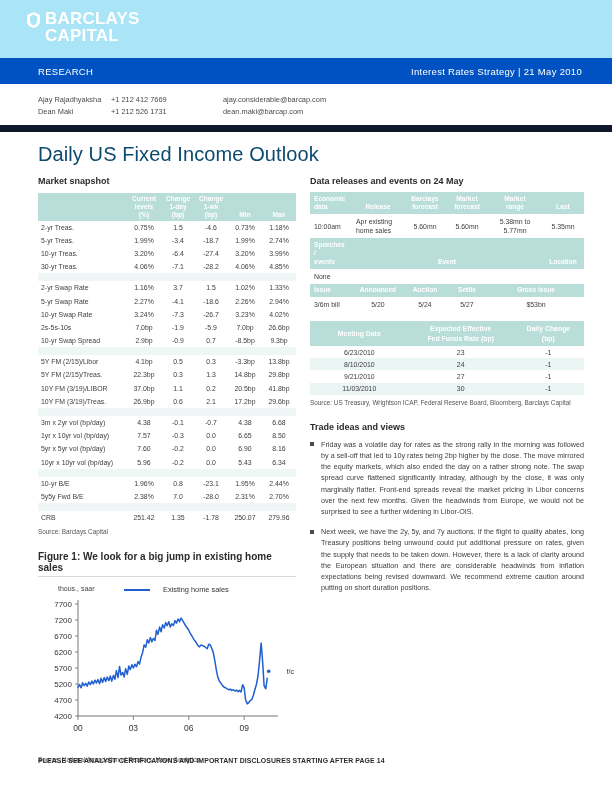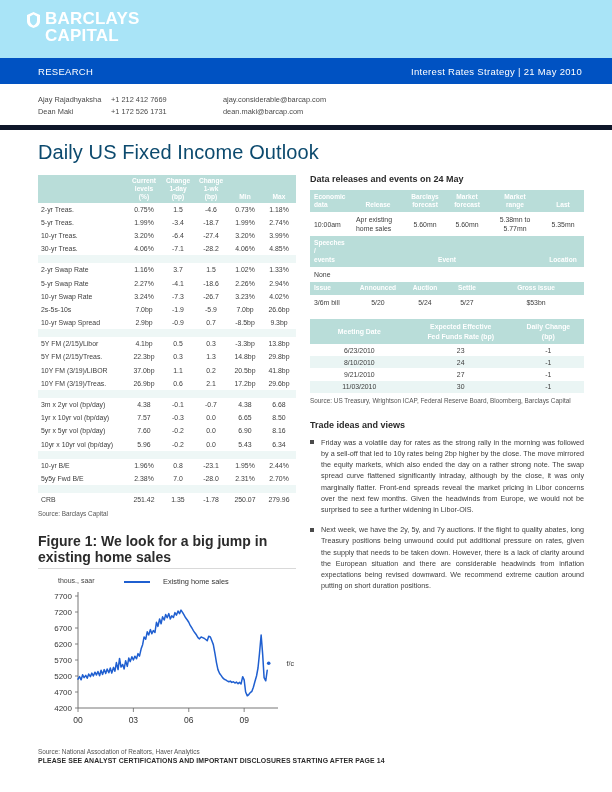--- a/index.html
+++ b/index.html
@@ -32,21 +32,21 @@
   .blue-bar {
     height:26px; background:#0052c2; color:#ffffff;
     display:flex; align-items:center; justify-content:space-between;
     padding:0 30px 0 38px; font-size:9.5px; letter-spacing:.3px;
   }
   .blue-bar .right { font-size:9.5px; }
 
   
   .contacts {
     padding:10px 0 8px 38px;
-    border-bottom:5px solid #0f172a;
+    border-bottom:7px solid #0f172a;
   }
   .contact-row { display:flex; font-size:7.4px; line-height:11.5px; color:#4a4a4a; }
   .c-name { width:73px; }
   .c-phone { width:112px; }
   .c-mail { }
 
   
   .doc-title {
     color:#0c4a6e; font-size:20px; font-weight:normal;
     padding:11px 0 4px 38px; letter-spacing:.1px;
@@ -86,21 +86,21 @@
 
   .tbl3 { font-size:6.9px; margin-top:9px; }
   .tbl3 th {
     background:#b9ddd9; color:#ffffff; font-weight:bold;
     font-size:6.9px; padding:3px 4px; line-height:9.5px; text-align:center;
   }
   .tbl3 td { padding:2.6px 4px; text-align:center; color:#3d3d3d; }
   .tbl3 tr.alt td { background:#eaf5f4; }
 
   
-  .fig-title { font-size:14px; font-weight:bold; color:#2b2b2b; margin:16px 0 3px 0; }
+  .fig-title { font-size:10px; font-weight:bold; color:#2b2b2b; margin:16px 0 3px 0; }
   .fig-box { border-top:1px solid #d9d9d9; padding-top:5px; }
   .chart-area { position:relative; width:258px; height:168px; }
   .chart-legend {
     position:absolute; left:86px; top:3px;
     display:flex; align-items:center; gap:13px; font-size:7.4px; color:#333;
   }
   .legend-line { width:26px; height:2.2px; background:#1f5fd0; }
   .units { position:absolute; left:20px; top:3px; font-size:7px; color:#444; }
   .fc-label { position:absolute; right:2px; top:86px; font-size:7px; color:#333; }
   .src2 { font-size:6.4px; color:#555; margin-top:6px; }
@@ -144,30 +144,31 @@
 </div>
 
 <div class="contacts">
   <div class="contact-row">
     <span class="c-name">Ajay Rajadhyaksha</span>
     <span class="c-phone">+1 212 412 7669</span>
     <span class="c-mail">ajay.considerable@barcap.com</span>
   </div>
   <div class="contact-row">
     <span class="c-name">Dean Maki</span>
-    <span class="c-phone">+1 172 526 1731</span>
+    <span class="c-phone">+1 212 526 1731</span>
     <span class="c-mail">dean.maki@barcap.com</span>
   </div>
 </div>
 
 <div class="doc-title">Daily US Fixed Income Outlook</div>
 
 <div class="cols">
 
   <div class="col-left">
+    <div class="sec-title">Market snapshot</div>
 
     <table class="tbl">
       <thead>
         <tr>
           <th style="width:88px;background:#b9ddd9;"></th>
           <th style="width:36px;text-align:center;">
             <div>Current</div>
             <div>levels</div>
             <div>(%)</div>
           </th>

